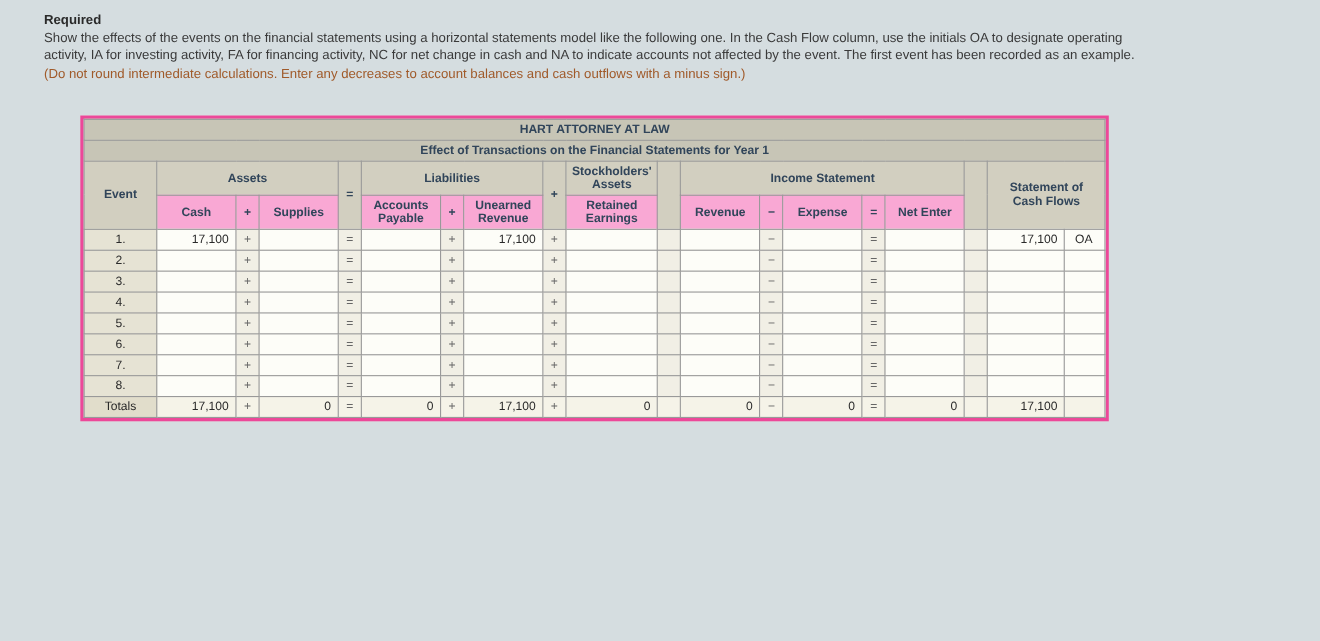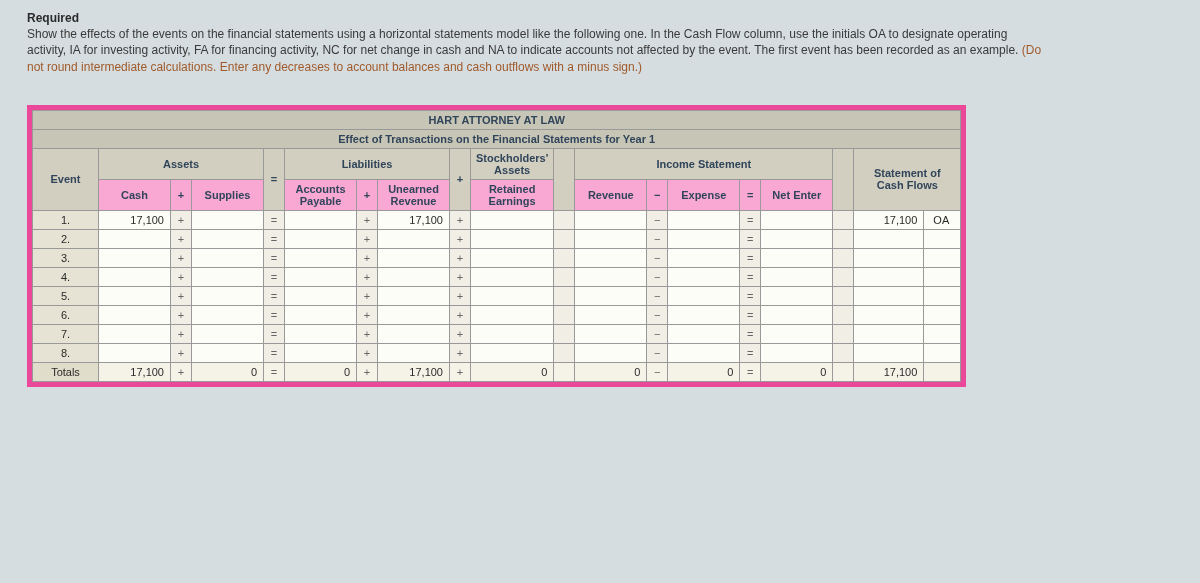--- a/index.html
+++ b/index.html
@@ -5,39 +5,40 @@
     body {
       margin: 0;
       padding: 0;
       background: #d5dde0;
       font-family: Arial, sans-serif;
       font-size: 12px;
       color: #2a2a2a;
     }
     .page {
       width: 1089px;
-      padding: 10px 40px 40px 27px;
+      padding: 10px 40px 40px 40px;
       box-sizing: border-box;
     }
     .required-block {
       margin-bottom: 30px;
       line-height: 1.35;
       color: #3a3a3a;
     }
     .required-title {
       font-weight: bold;
       color: #2a2a2a;
     }
     .orange {
       color: #a05a2a;
     }
     .table-wrap {
       background: #e8e8e0;
-      border: 5px solid #ec4899;
+      border: 3px solid #ec4899;
       display: inline-block;
+      margin-left: 33px;
     }
     table {
       border-collapse: collapse;
     }
     th, td {
       border: 1px solid #999;
       padding: 3px 5px;
       text-align: center;
       vertical-align: middle;
       font-size: 11px;

